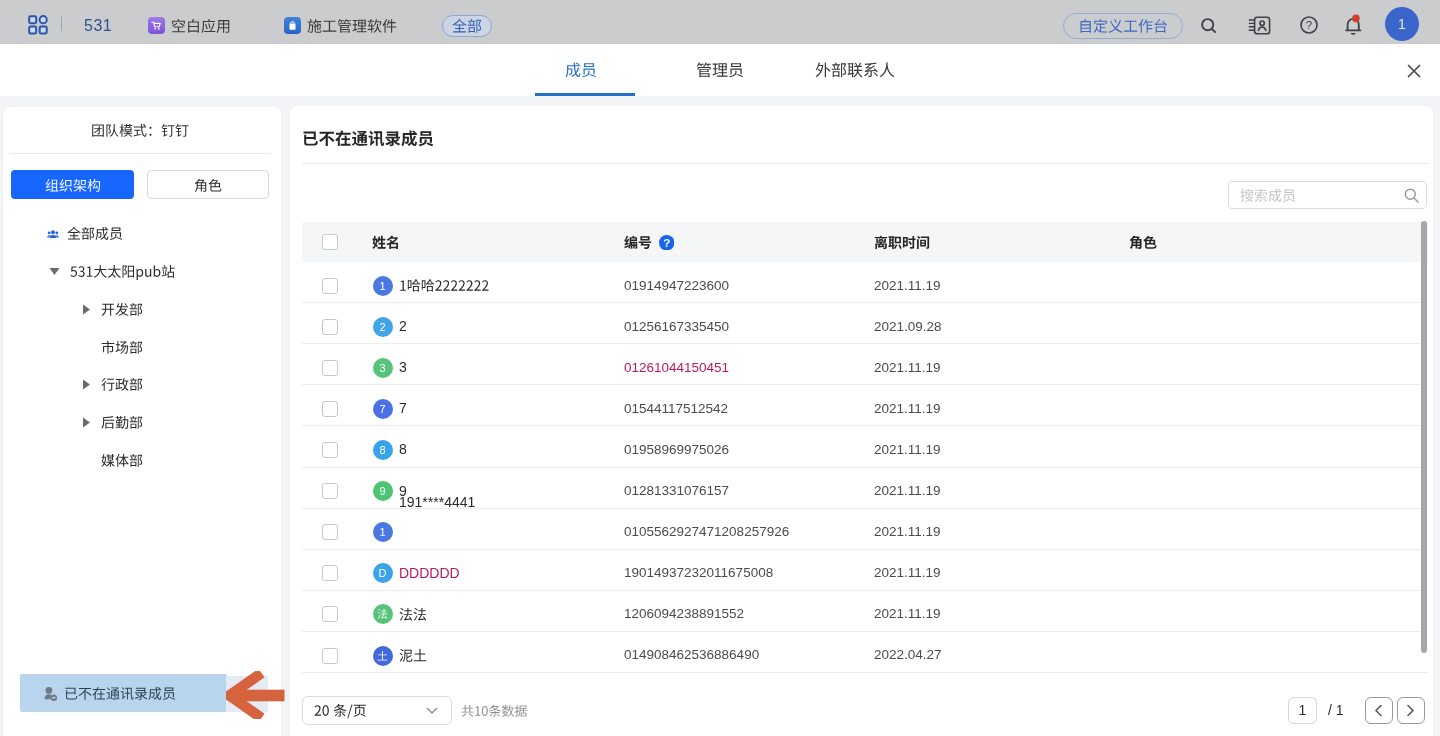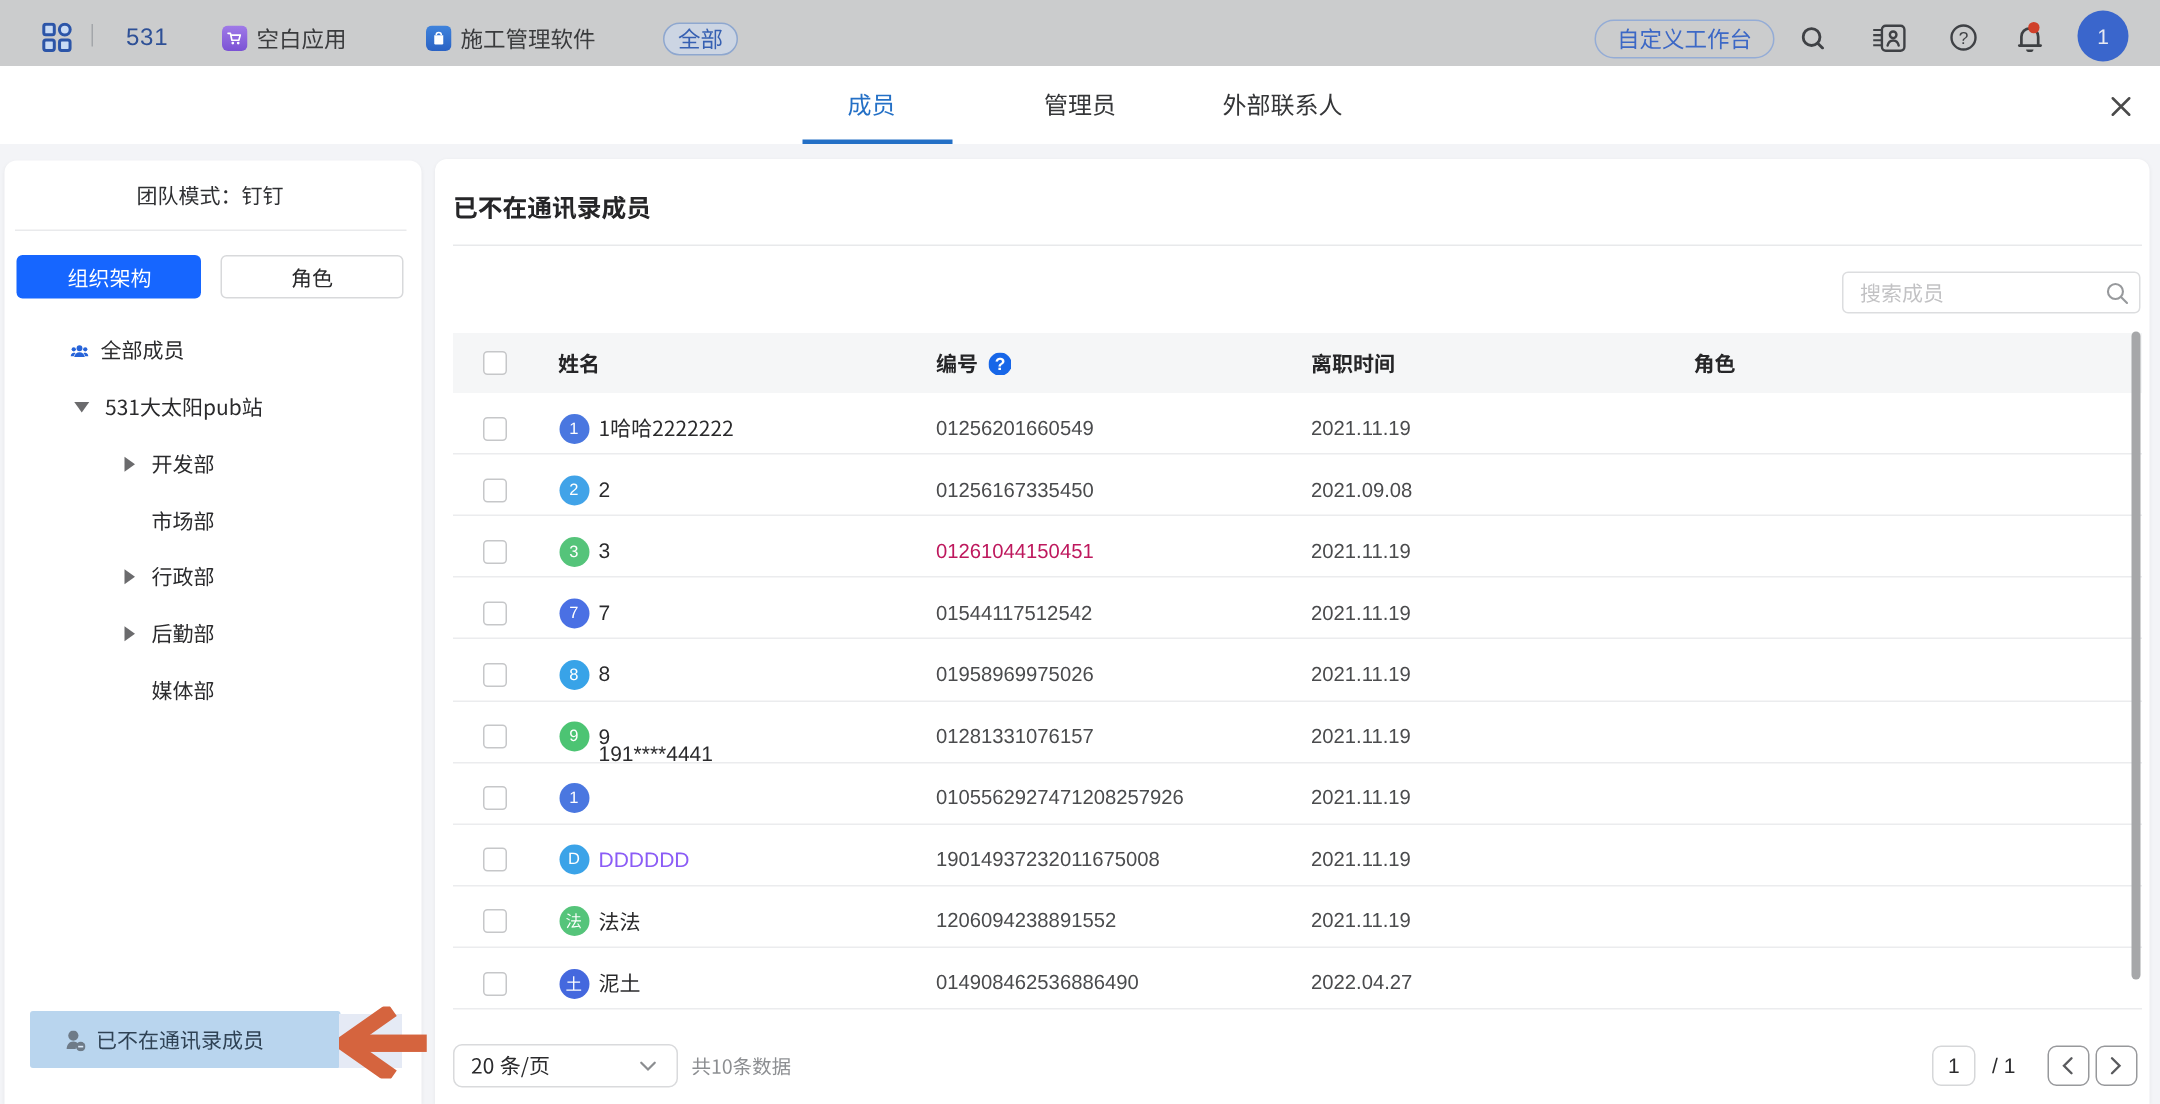--- a/index.html
+++ b/index.html
@@ -414,29 +414,29 @@
         <use href="#g54c8r" x="1555"></use>
         <use href="#g32r" x="2555"></use>
         <use href="#g32r" x="3110"></use>
         <use href="#g32r" x="3665"></use>
         <use href="#g32r" x="4220"></use>
         <use href="#g32r" x="4775"></use>
         <use href="#g32r" x="5330"></use>
         <use href="#g32r" x="5885"></use>
       </g>
     </svg></div>
-<div style="position:absolute;left:624px;top:275.55px;font:400 13.5px 'Liberation Sans', sans-serif;color:#4a4b4d;line-height:20px;white-space:nowrap">01256201660549</div>
+<div style="position:absolute;left:624px;top:275.55px;font:400 13.5px 'Liberation Sans', sans-serif;color:#4a4b4d;line-height:20px;white-space:nowrap">01914947223600</div>
 <div style="position:absolute;left:874px;top:275.55px;font:400 13.5px 'Liberation Sans', sans-serif;color:#4a4b4d;line-height:20px;white-space:nowrap">2021.11.19</div>
 <div style="position:absolute;left:302px;top:343.2px;width:1126px;height:1px;background:#ebecee"></div>
 <div class="cb" style="left:322px;top:318.7px"></div>
 <div style="position:absolute;left:372.5px;top:316.7px;width:20px;height:20px;border-radius:50%;background:#41a3e8"></div>
 <div style="position:absolute;left:382.6px;top:318.65000000000003px;transform:translateX(-50%);font:400 11px 'Liberation Sans', sans-serif;color:#ffffff;line-height:16px;white-space:nowrap">2</div>
 <div style="position:absolute;left:399px;top:316.15000000000003px;font:400 14px 'Liberation Sans', sans-serif;color:#2a2a2c;line-height:21px;white-space:nowrap">2</div>
 <div style="position:absolute;left:624px;top:316.65000000000003px;font:400 13.5px 'Liberation Sans', sans-serif;color:#4a4b4d;line-height:20px;white-space:nowrap">01256167335450</div>
-<div style="position:absolute;left:874px;top:316.65000000000003px;font:400 13.5px 'Liberation Sans', sans-serif;color:#4a4b4d;line-height:20px;white-space:nowrap">2021.09.08</div>
+<div style="position:absolute;left:874px;top:316.65000000000003px;font:400 13.5px 'Liberation Sans', sans-serif;color:#4a4b4d;line-height:20px;white-space:nowrap">2021.09.28</div>
 <div style="position:absolute;left:302px;top:384.3px;width:1126px;height:1px;background:#ebecee"></div>
 <div class="cb" style="left:322px;top:359.8px"></div>
 <div style="position:absolute;left:372.5px;top:357.8px;width:20px;height:20px;border-radius:50%;background:#55c47a"></div>
 <div style="position:absolute;left:382.6px;top:359.75000000000006px;transform:translateX(-50%);font:400 11px 'Liberation Sans', sans-serif;color:#ffffff;line-height:16px;white-space:nowrap">3</div>
 <div style="position:absolute;left:399px;top:357.25000000000006px;font:400 14px 'Liberation Sans', sans-serif;color:#2a2a2c;line-height:21px;white-space:nowrap">3</div>
 <div style="position:absolute;left:624px;top:357.75000000000006px;font:400 13.5px 'Liberation Sans', sans-serif;color:#be185d;line-height:20px;white-space:nowrap">01261044150451</div>
 <div style="position:absolute;left:874px;top:357.75000000000006px;font:400 13.5px 'Liberation Sans', sans-serif;color:#4a4b4d;line-height:20px;white-space:nowrap">2021.11.19</div>
 <div style="position:absolute;left:302px;top:425.4px;width:1126px;height:1px;background:#ebecee"></div>
 <div class="cb" style="left:322px;top:400.9px"></div>
 <div style="position:absolute;left:372.5px;top:398.9px;width:20px;height:20px;border-radius:50%;background:#4a70e4"></div>
@@ -462,21 +462,21 @@
 <div class="cb" style="left:322px;top:524.2px"></div>
 <div style="position:absolute;left:372.5px;top:522.2px;width:20px;height:20px;border-radius:50%;background:#4a77e0"></div>
 <div style="position:absolute;left:382.6px;top:524.1500000000001px;transform:translateX(-50%);font:400 11px 'Liberation Sans', sans-serif;color:#ffffff;line-height:16px;white-space:nowrap">1</div>
 <div style="position:absolute;left:399px;top:492px;font:400 14px 'Liberation Sans', sans-serif;color:#2a2a2c;line-height:21px;white-space:nowrap">191****4441</div>
 <div style="position:absolute;left:624px;top:522.1500000000001px;font:400 13.5px 'Liberation Sans', sans-serif;color:#4a4b4d;line-height:20px;white-space:nowrap">0105562927471208257926</div>
 <div style="position:absolute;left:874px;top:522.1500000000001px;font:400 13.5px 'Liberation Sans', sans-serif;color:#4a4b4d;line-height:20px;white-space:nowrap">2021.11.19</div>
 <div style="position:absolute;left:302px;top:589.8px;width:1126px;height:1px;background:#ebecee"></div>
 <div class="cb" style="left:322px;top:565.3px"></div>
 <div style="position:absolute;left:372.5px;top:563.3px;width:20px;height:20px;border-radius:50%;background:#3ba3e8"></div>
 <div style="position:absolute;left:382.6px;top:565.2500000000001px;transform:translateX(-50%);font:400 11px 'Liberation Sans', sans-serif;color:#ffffff;line-height:16px;white-space:nowrap">D</div>
-<div style="position:absolute;left:399px;top:562.7500000000001px;font:400 14px 'Liberation Sans', sans-serif;color:#8b5cf6;line-height:21px;white-space:nowrap">DDDDDD</div>
+<div style="position:absolute;left:399px;top:562.7500000000001px;font:400 14px 'Liberation Sans', sans-serif;color:#be185d;line-height:21px;white-space:nowrap">DDDDDD</div>
 <div style="position:absolute;left:624px;top:563.2500000000001px;font:400 13.5px 'Liberation Sans', sans-serif;color:#4a4b4d;line-height:20px;white-space:nowrap">19014937232011675008</div>
 <div style="position:absolute;left:874px;top:563.2500000000001px;font:400 13.5px 'Liberation Sans', sans-serif;color:#4a4b4d;line-height:20px;white-space:nowrap">2021.11.19</div>
 <div style="position:absolute;left:302px;top:630.9px;width:1126px;height:1px;background:#ebecee"></div>
 <div class="cb" style="left:322px;top:606.4px"></div>
 <div style="position:absolute;left:372.5px;top:604.4px;width:20px;height:20px;border-radius:50%;background:#55c47a"></div>
 <div style="position:absolute;left:377.0px;top:606.4px;width:11px;height:16px"><svg width="11" height="16" viewBox="0 0 11 16" style="">
       <g fill="#ffffff" transform="translate(0,12.1) scale(0.011000)">
         <use href="#g6cd5r" x="0"></use>
       </g>
     </svg></div>

